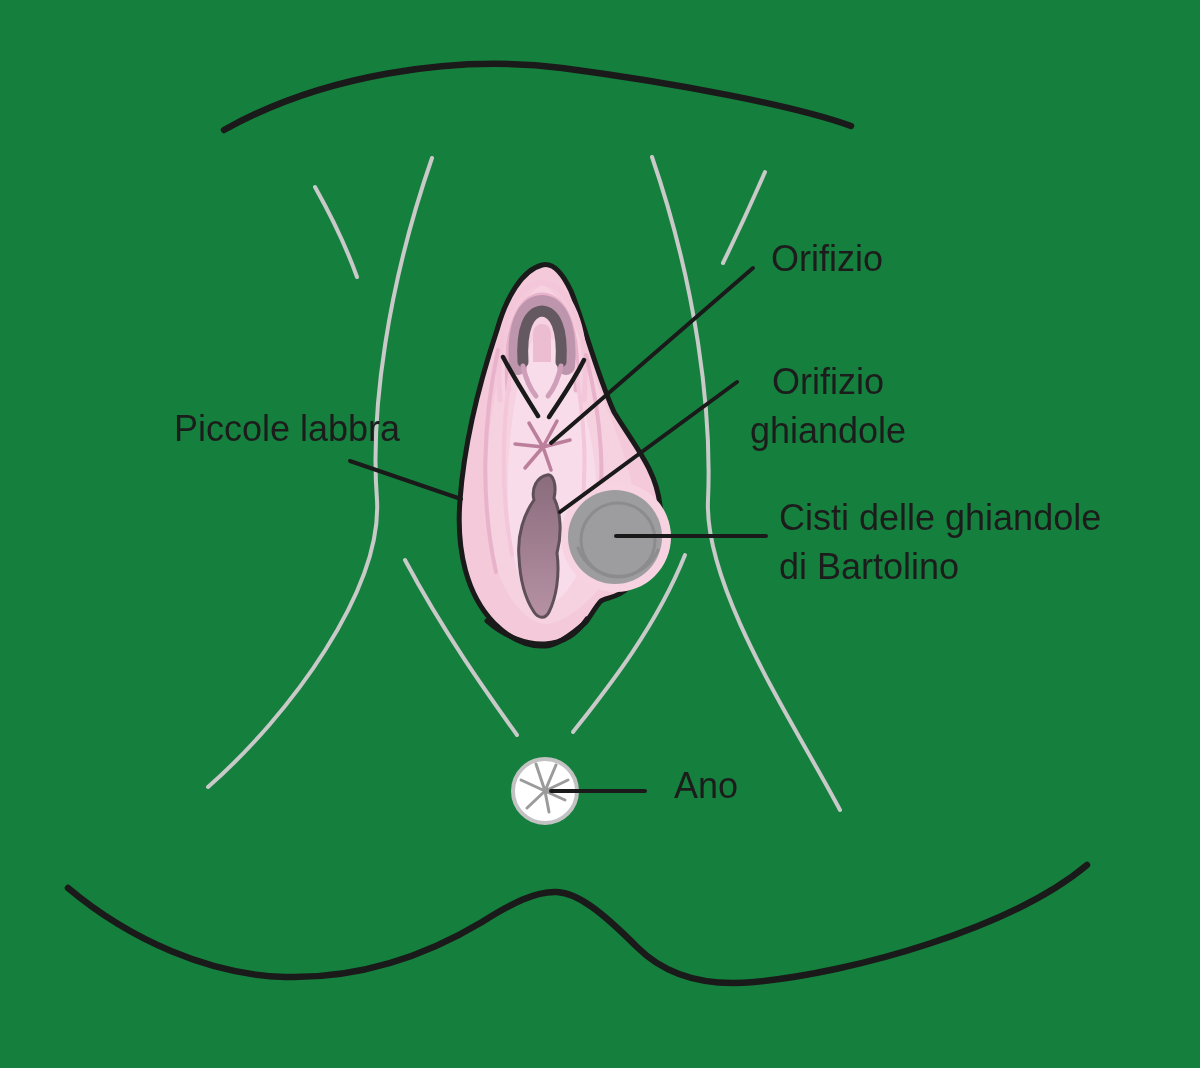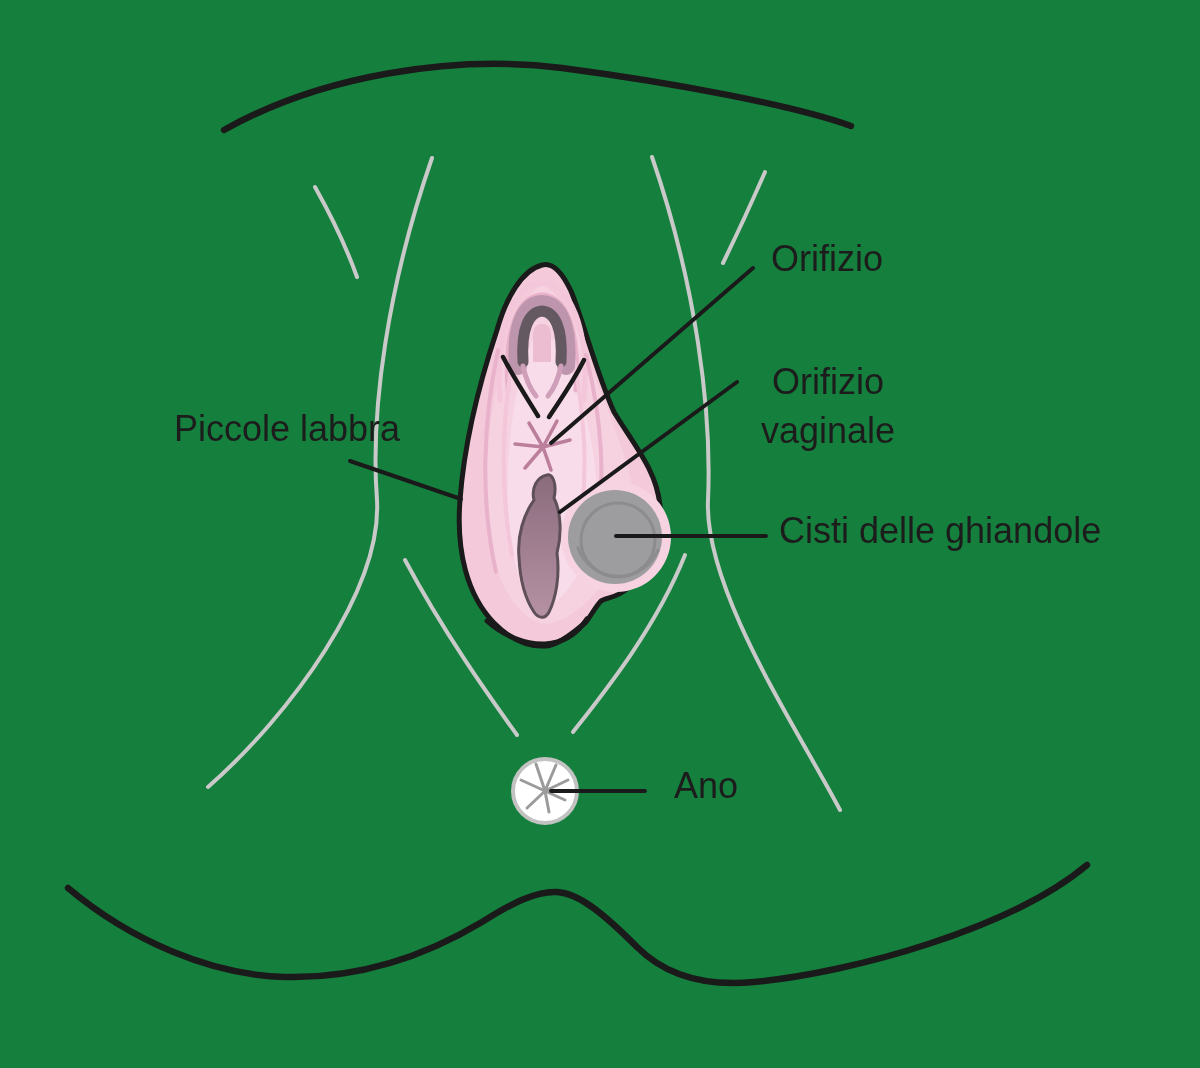--- a/index.html
+++ b/index.html
@@ -16,21 +16,21 @@
     font-size:36px;
     line-height:1.35;
     color:#1c1c1c;
     white-space:nowrap;
     text-align:center;
   }
   .diagram-label span{display:block;}
   #lbl-urethral{left:732px;top:235px;width:190px;text-align:center;}
   #lbl-vaginal{left:733px;top:358px;width:190px;text-align:center;}
   #lbl-labia{left:174px;top:405px;}
-  #lbl-cyst{left:779px;top:507px;text-align:left;}
+  #lbl-cyst{left:779px;top:494px;text-align:left;}
   #lbl-anus{left:674px;top:762px;}
 </style>
 </head>
 <body>
 
 <div class="stage">
 
   <svg width="1200" height="1068" viewBox="0 0 1200 1068">
     <defs>
       <linearGradient id="vagGrad" x1="0" y1="0" x2="0" y2="1">
@@ -154,24 +154,25 @@
       <line x1="551" y1="791" x2="645" y2="791"></line>
     </g>
   </svg>
 
   <div class="diagram-label" id="lbl-urethral">
     <span>Orifizio</span>
   </div>
 
   <div class="diagram-label" id="lbl-vaginal">
     <span>Orifizio</span>
-    <span>vaginale</span>
+    <span>ghiandole</span>
   </div>
 
   <div class="diagram-label" id="lbl-labia">Piccole labbra</div>
 
   <div class="diagram-label" id="lbl-cyst">
     <span>Cisti delle ghiandole</span>
+    <span>di Bartolino</span>
   </div>
 
   <div class="diagram-label" id="lbl-anus">Ano</div>
 
 </div>
 
 </body></html>

